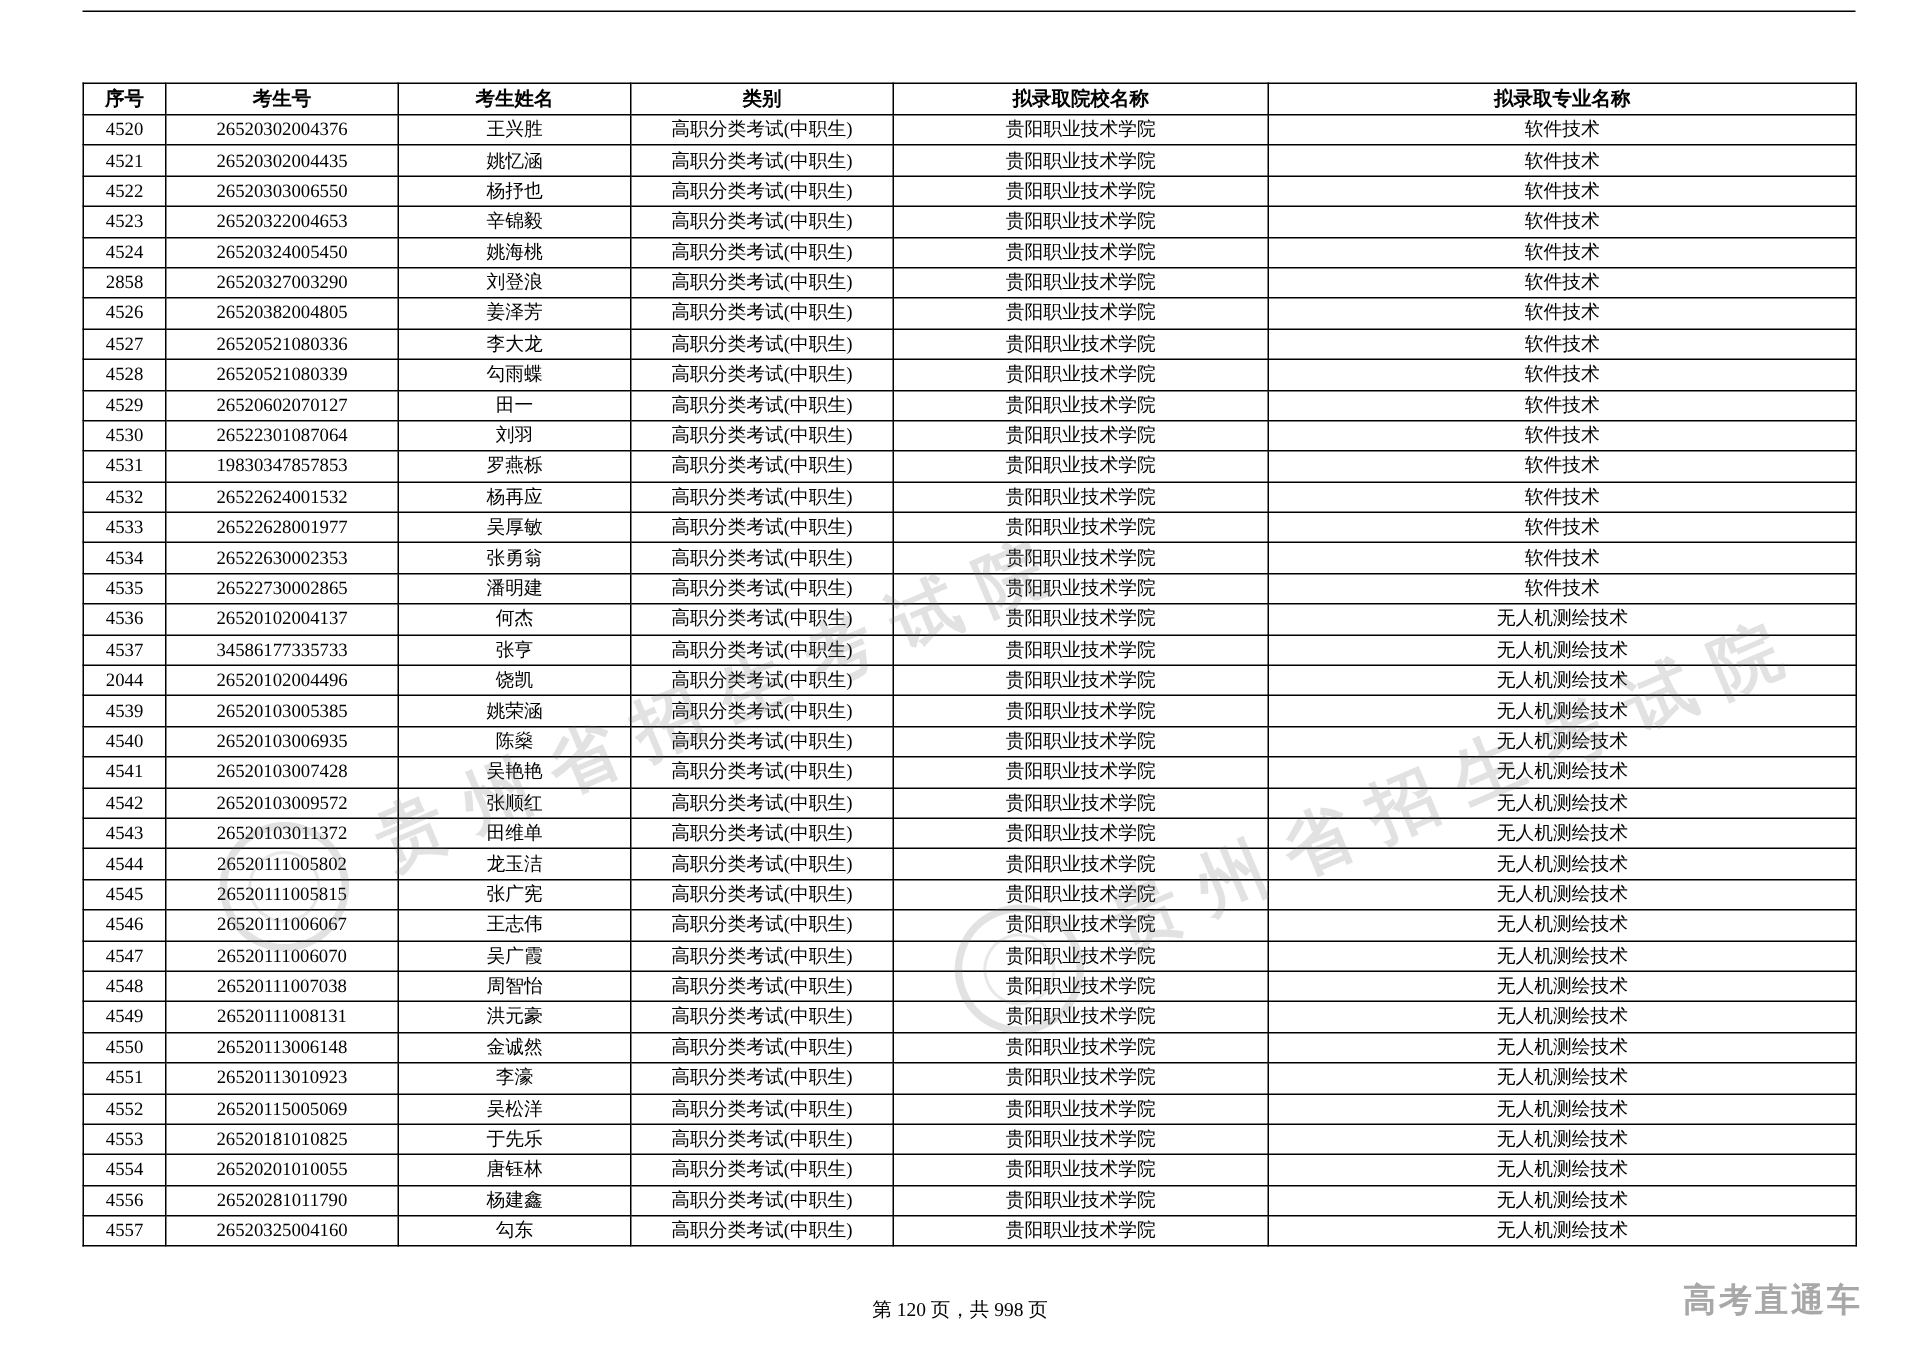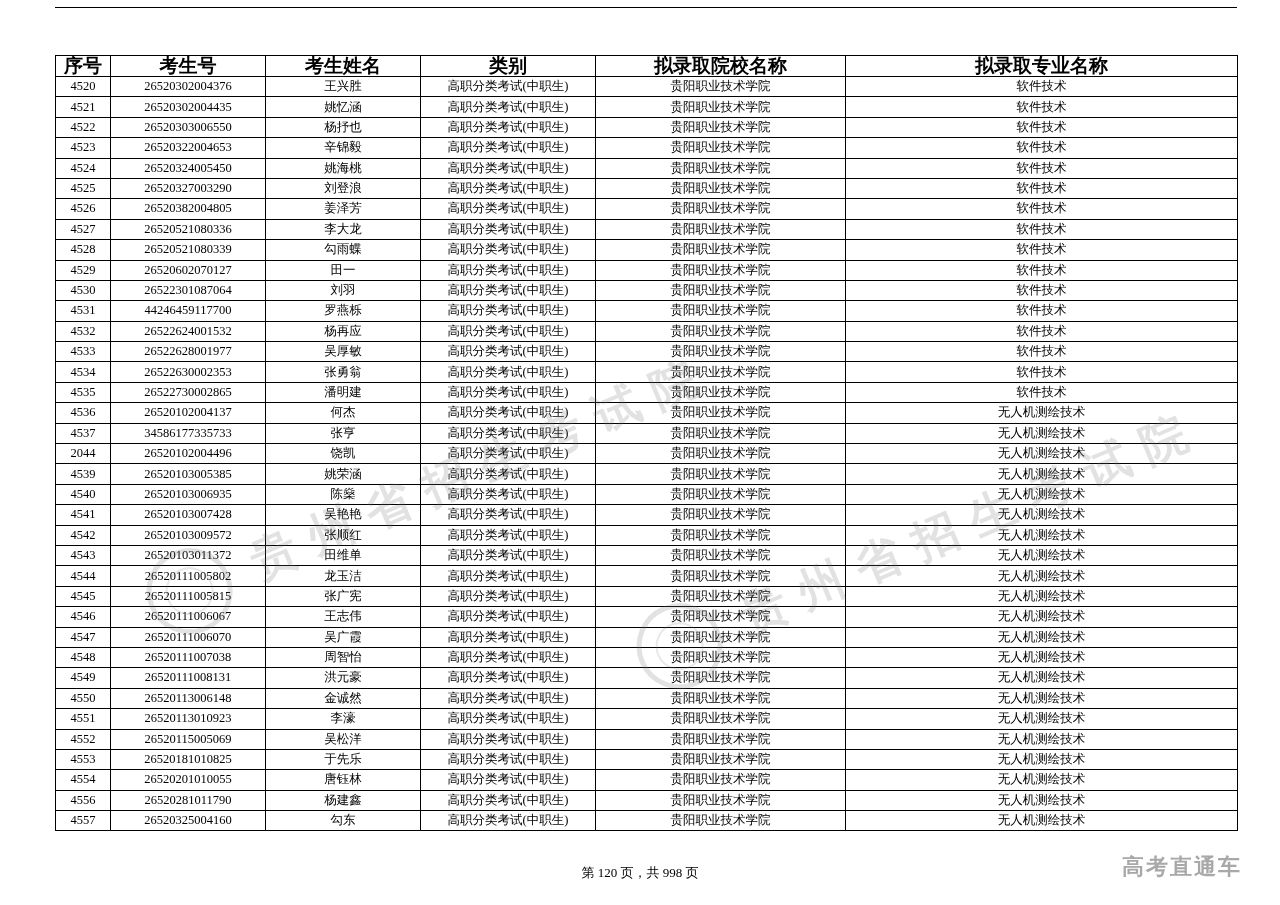--- a/index.html
+++ b/index.html
@@ -8,21 +8,21 @@
   .page { position:relative; width:1280px; height:905px; background:#fff; overflow:hidden; }
 
   .top-rule { position:absolute; left:55px; top:7px; width:1182px; height:1px; background:#000; }
 
   table.admission { position:absolute; left:55px; top:55px; width:1182px;
     border-collapse:collapse; table-layout:fixed; }
   table.admission th, table.admission td {
     border:1px solid #000; text-align:center; vertical-align:middle;
     padding:0 2px; height:20.4px; line-height:1.05; font-size:12.5px;
     white-space:nowrap; overflow:hidden; }
-  table.admission th { font-weight:bold; font-size:19px; height:21px; }
+  table.admission th { font-weight:bold; font-size:13px; height:21px; }
 
   .footer { position:absolute; left:0; width:100%; top:864px; text-align:center;
     font-size:13px; }
   .brand { position:absolute; right:38px; top:852px; font-size:22px; font-weight:bold;
     color:#a8a8a8; font-family:Liberation Sans, sans-serif;
     letter-spacing:2px; }
 
   .watermark { position:absolute; display:flex; align-items:center; gap:26px;
     color:rgba(110,110,110,0.20); transform:rotate(-23deg); transform-origin:left center;
     pointer-events:none; z-index:5; }
@@ -101,21 +101,21 @@
     <tr>
       <td>4524</td>
       <td>26520324005450</td>
       <td>姚海桃</td>
       <td>高职分类考试(中职生)</td>
       <td>贵阳职业技术学院</td>
       <td>软件技术</td>
     </tr>
 
     <tr>
-      <td>4525</td>
+      <td>2858</td>
       <td>26520327003290</td>
       <td>刘登浪</td>
       <td>高职分类考试(中职生)</td>
       <td>贵阳职业技术学院</td>
       <td>软件技术</td>
     </tr>
 
     <tr>
       <td>4526</td>
       <td>26520382004805</td>
@@ -156,21 +156,21 @@
       <td>4530</td>
       <td>26522301087064</td>
       <td>刘羽</td>
       <td>高职分类考试(中职生)</td>
       <td>贵阳职业技术学院</td>
       <td>软件技术</td>
     </tr>
 
     <tr>
       <td>4531</td>
-      <td>44246459117700</td>
+      <td>19830347857853</td>
       <td>罗燕栎</td>
       <td>高职分类考试(中职生)</td>
       <td>贵阳职业技术学院</td>
       <td>软件技术</td>
     </tr>
 
     <tr>
       <td>4532</td>
       <td>26522624001532</td>
       <td>杨再应</td>

